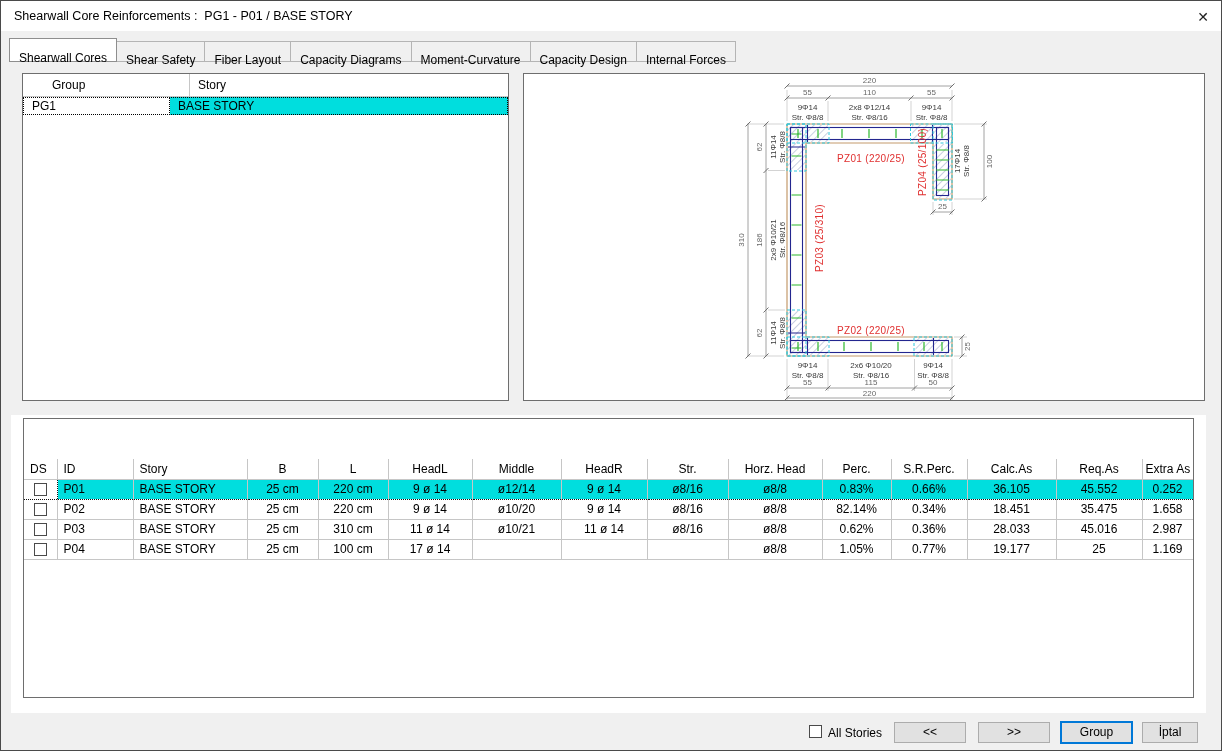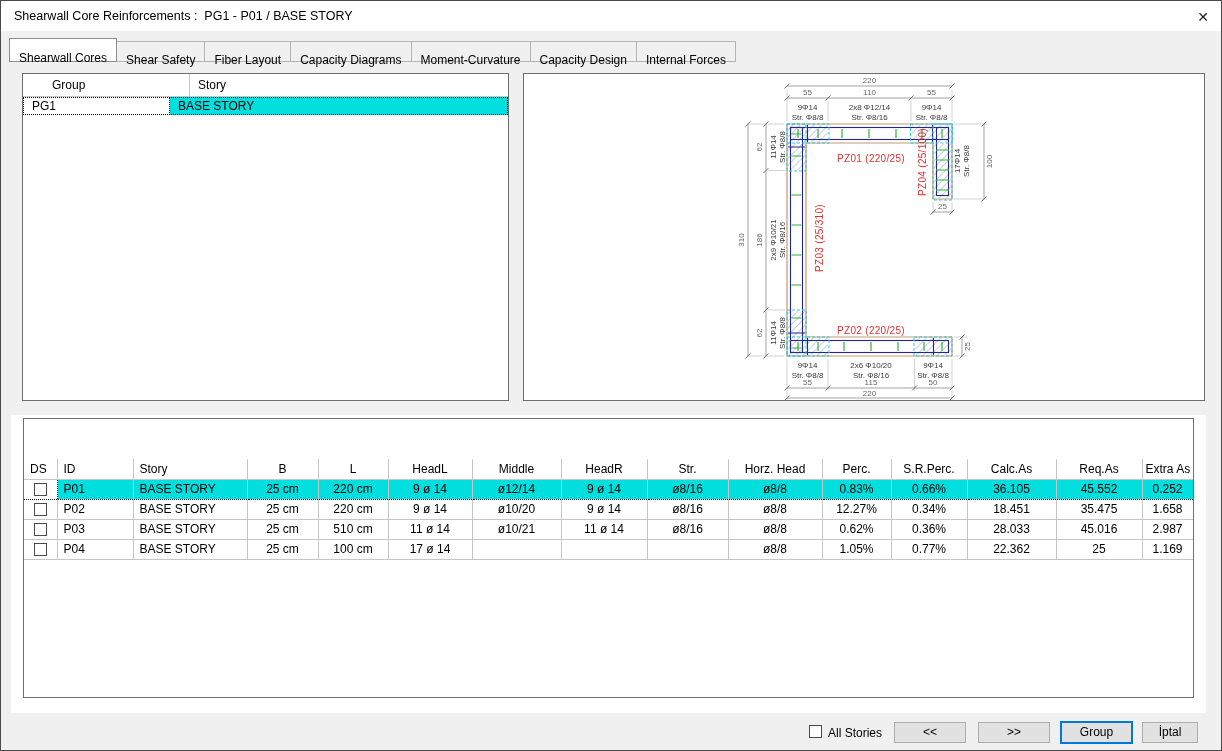--- a/index.html
+++ b/index.html
@@ -281,34 +281,34 @@
             </td>
           <td class="al">P02</td>
           <td class="al">BASE STORY</td>
           <td>25 cm</td>
           <td>220 cm</td>
           <td>9 ø 14</td>
           <td>ø10/20</td>
           <td>9 ø 14</td>
           <td>ø8/16</td>
           <td>ø8/8</td>
-          <td>12.27%</td>
+          <td>82.14%</td>
           <td>0.34%</td>
           <td>18.451</td>
           <td>35.475</td>
           <td>1.658</td>
         </tr>
         <tr>
           <td>
               <div class="cb"></div>
             </td>
           <td class="al">P03</td>
           <td class="al">BASE STORY</td>
           <td>25 cm</td>
-          <td>510 cm</td>
+          <td>310 cm</td>
           <td>11 ø 14</td>
           <td>ø10/21</td>
           <td>11 ø 14</td>
           <td>ø8/16</td>
           <td>ø8/8</td>
           <td>0.62%</td>
           <td>0.36%</td>
           <td>28.033</td>
           <td>45.016</td>
           <td>2.987</td>
@@ -321,21 +321,21 @@
           <td class="al">BASE STORY</td>
           <td>25 cm</td>
           <td>100 cm</td>
           <td>17 ø 14</td>
           <td></td>
           <td></td>
           <td></td>
           <td>ø8/8</td>
           <td>1.05%</td>
           <td>0.77%</td>
-          <td>22.362</td>
+          <td>19.177</td>
           <td>25</td>
           <td>1.169</td>
         </tr>
       </tbody>
     </table>
   </div>
 </div>
 
 <div class="footer-cb"></div>
 <span class="footer-lbl">All Stories</span>

